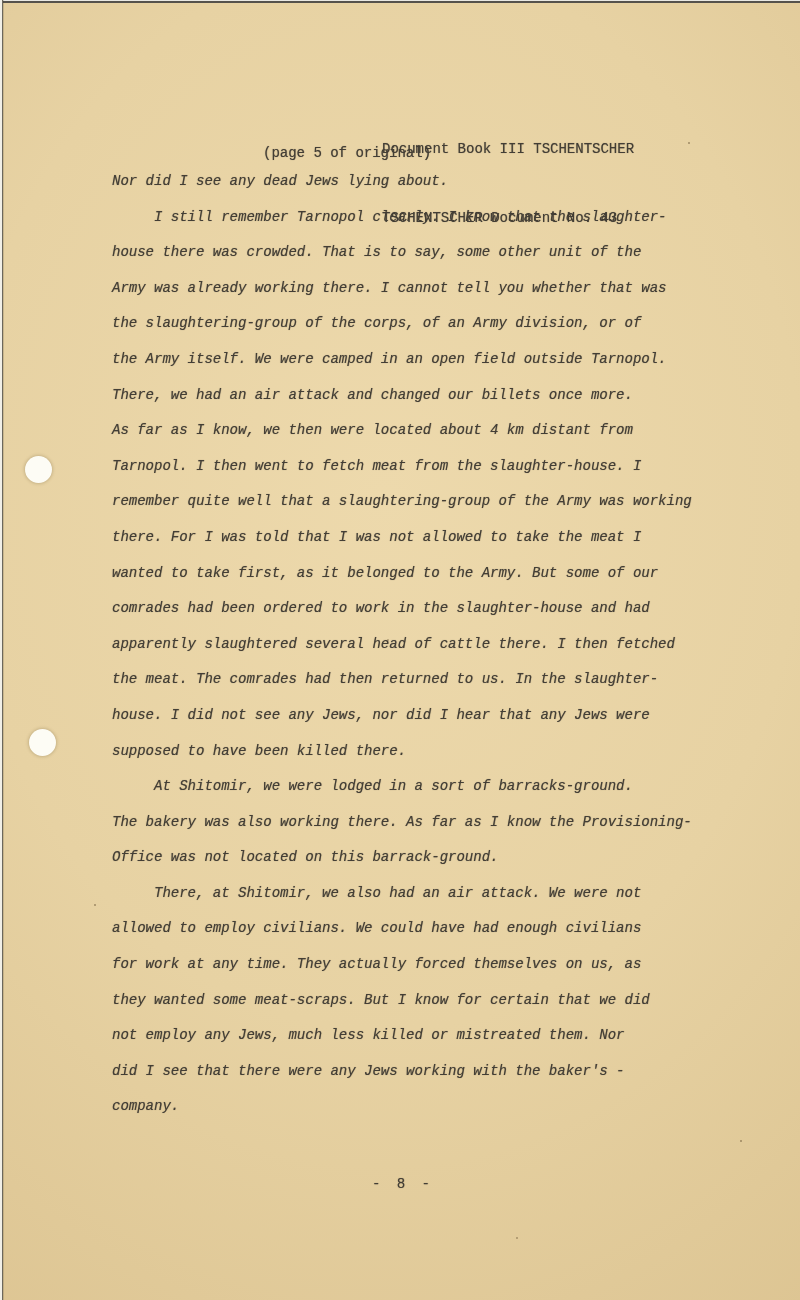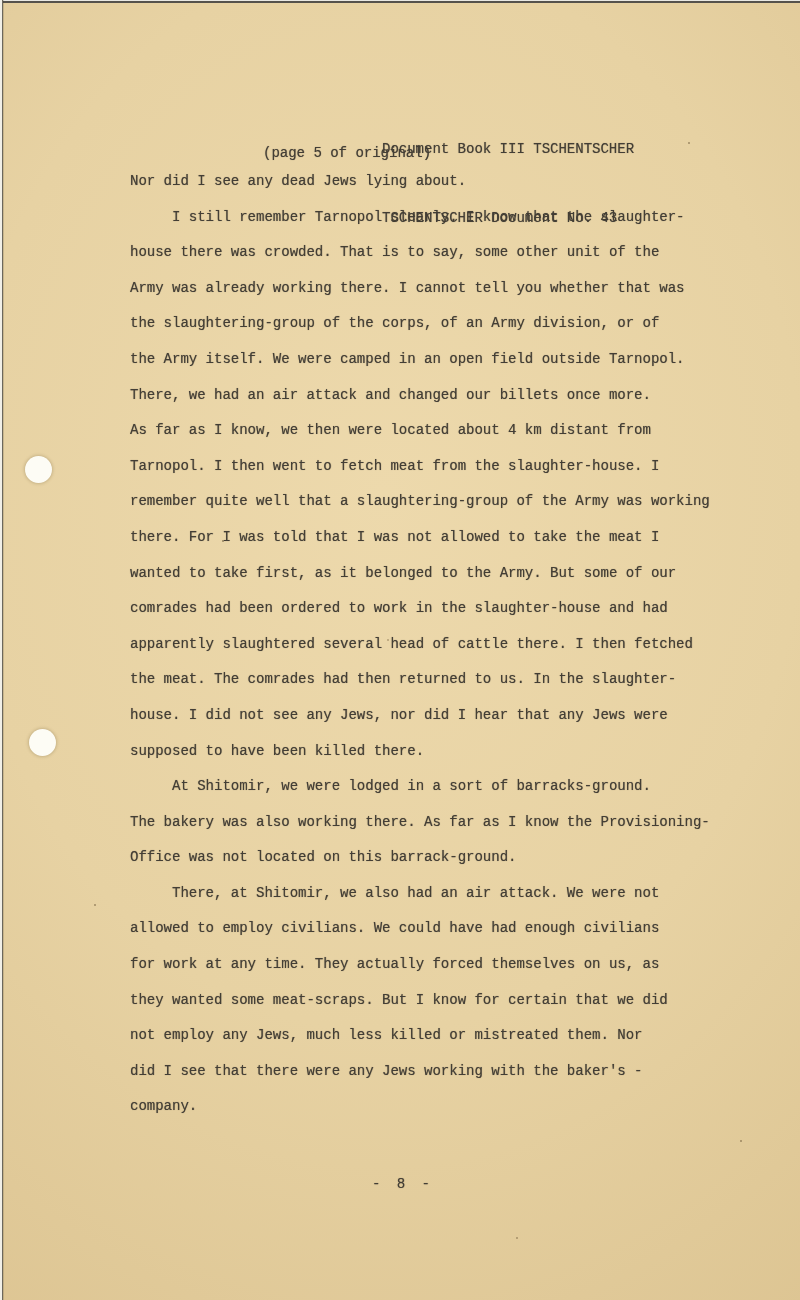--- a/index.html
+++ b/index.html
@@ -64,23 +64,24 @@
     line-height: 23px;
   }
   .subheader {
     position: absolute;
     left: 263px;
     top: 143px;
     line-height: 20px;
   }
   .body-text {
     position: absolute;
-    left: 130px;
+    left: 112px;
     top: 164px;
     line-height: 35.6px;
+    font-style: italic;
   }
   .page-number {
     position: absolute;
     left: 372px;
     top: 1174px;
     letter-spacing: 4px;
     line-height: 20px;
   }
 </style>
 </head>

